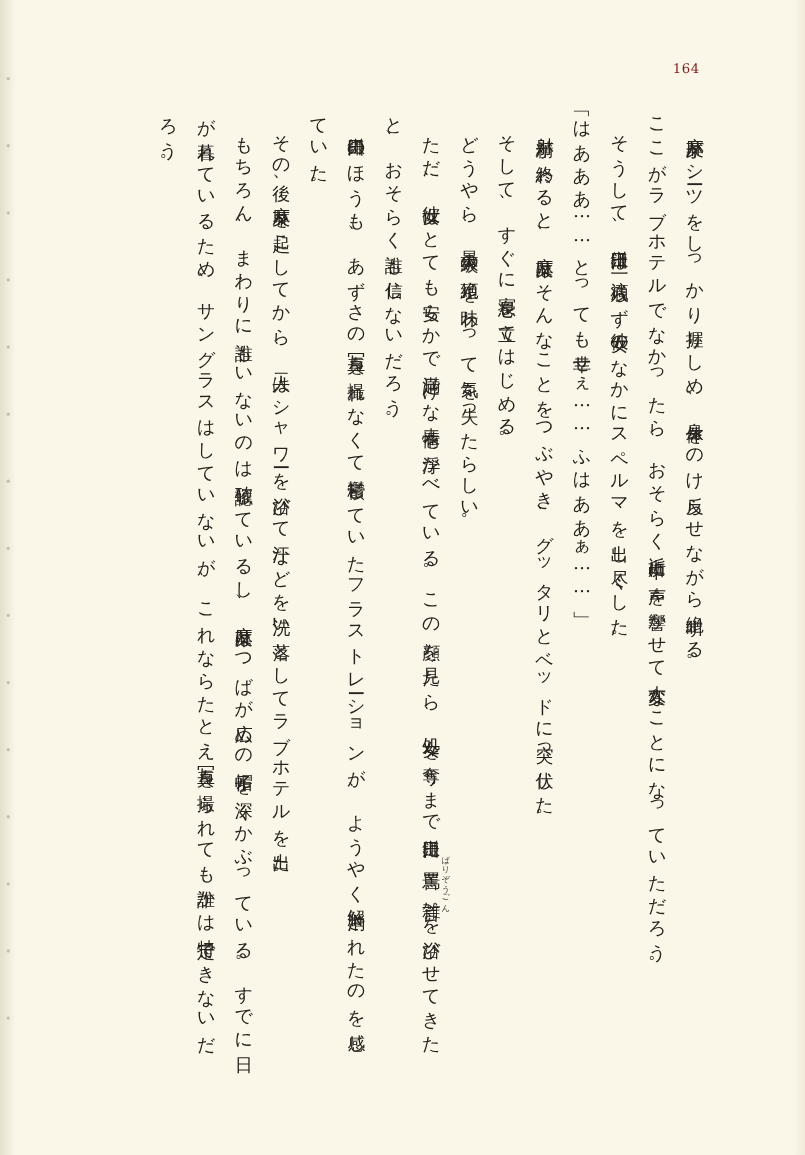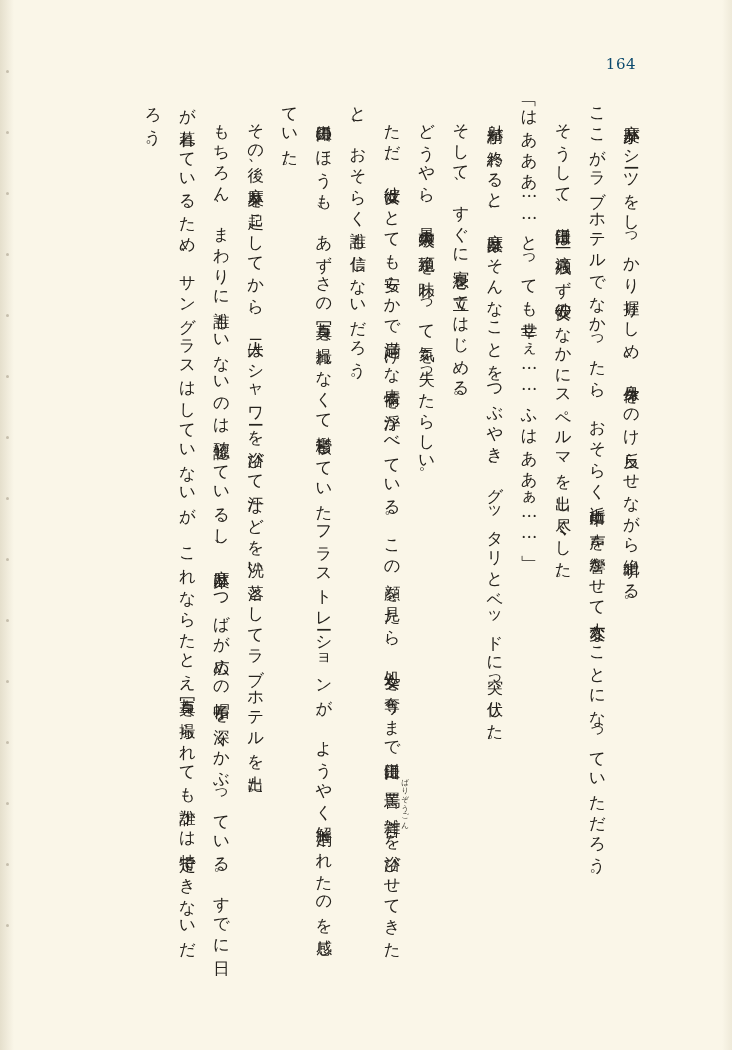--- a/index.html
+++ b/index.html
@@ -36,23 +36,23 @@
     right: 0; top: 0; bottom: 0;
     width: 10px;
     background: linear-gradient(to left, rgba(180,170,140,0.16), rgba(250,246,232,0));
     pointer-events: none;
   }
 
   .page-number {
     position: absolute;
     top: 55px;
     right: 96px;
-    font-size: 15px;
+    font-size: 12px;
     letter-spacing: 0.5px;
-    color: #0c4a6e;
+    color: #7f1d1d;
     text-align: center;
   }
 
   
   .text-block {
     position: absolute;
     top: 96px;
     right: 84px;
     left: 84px;
     height: 855px;

